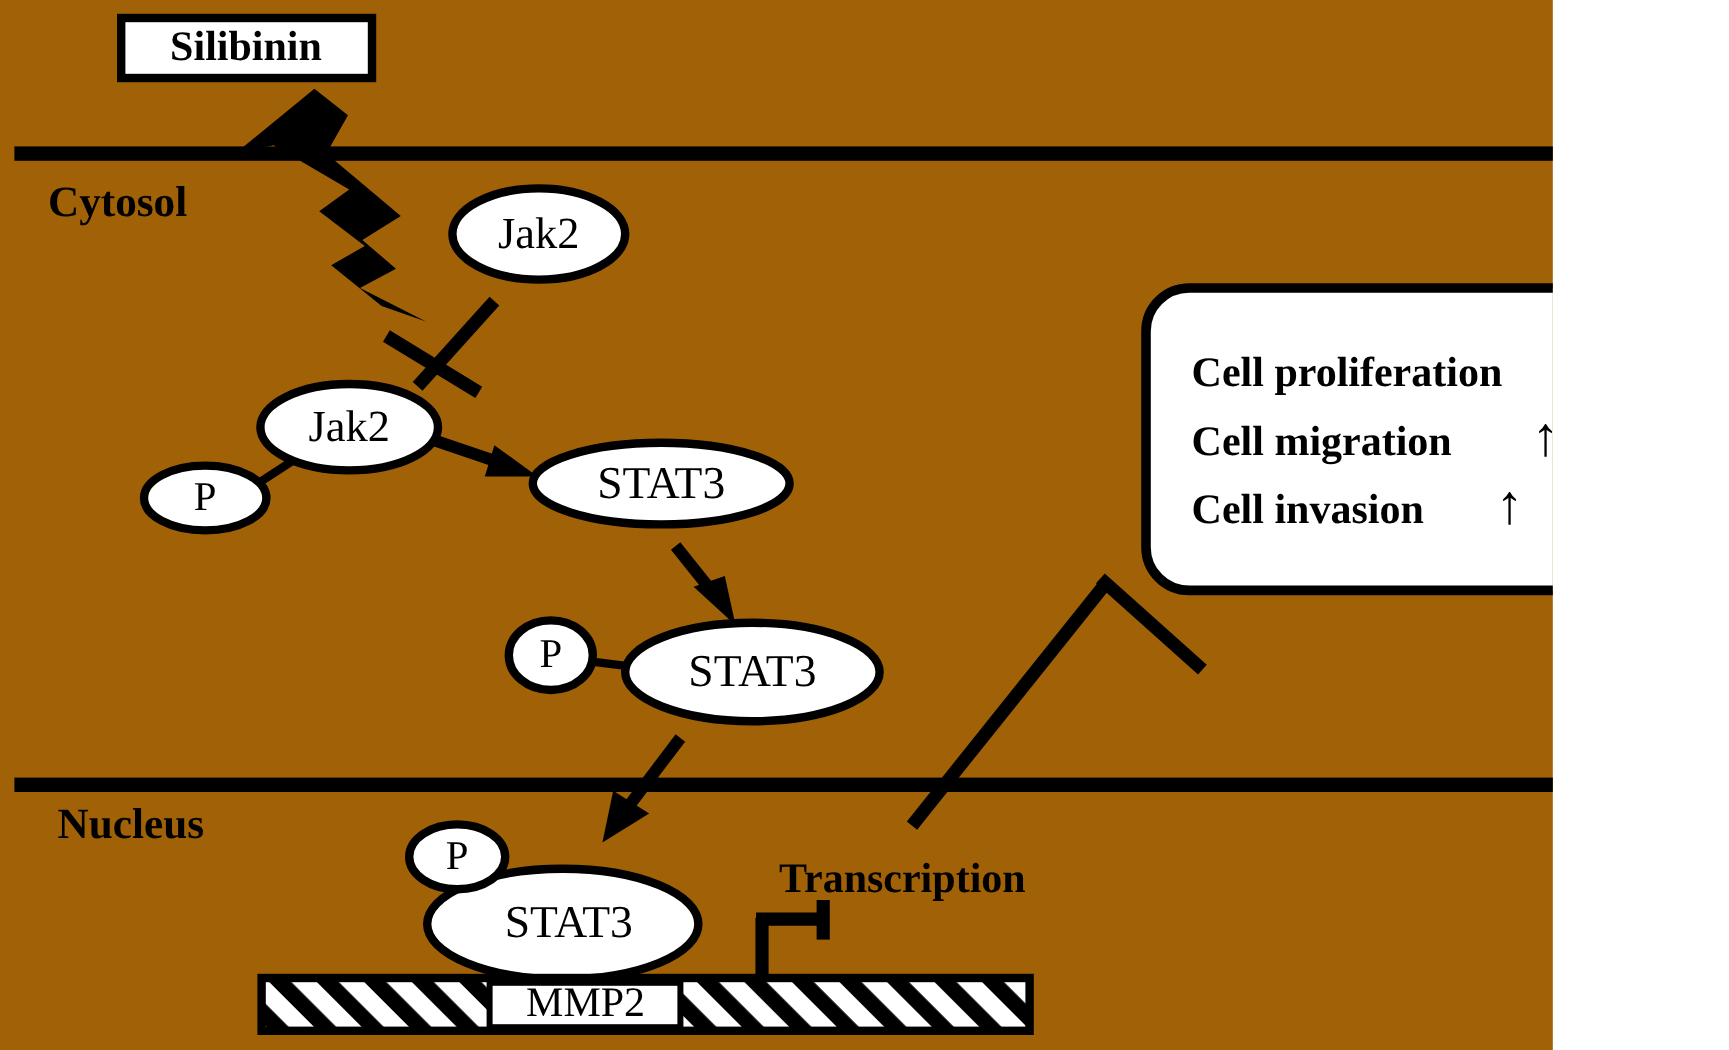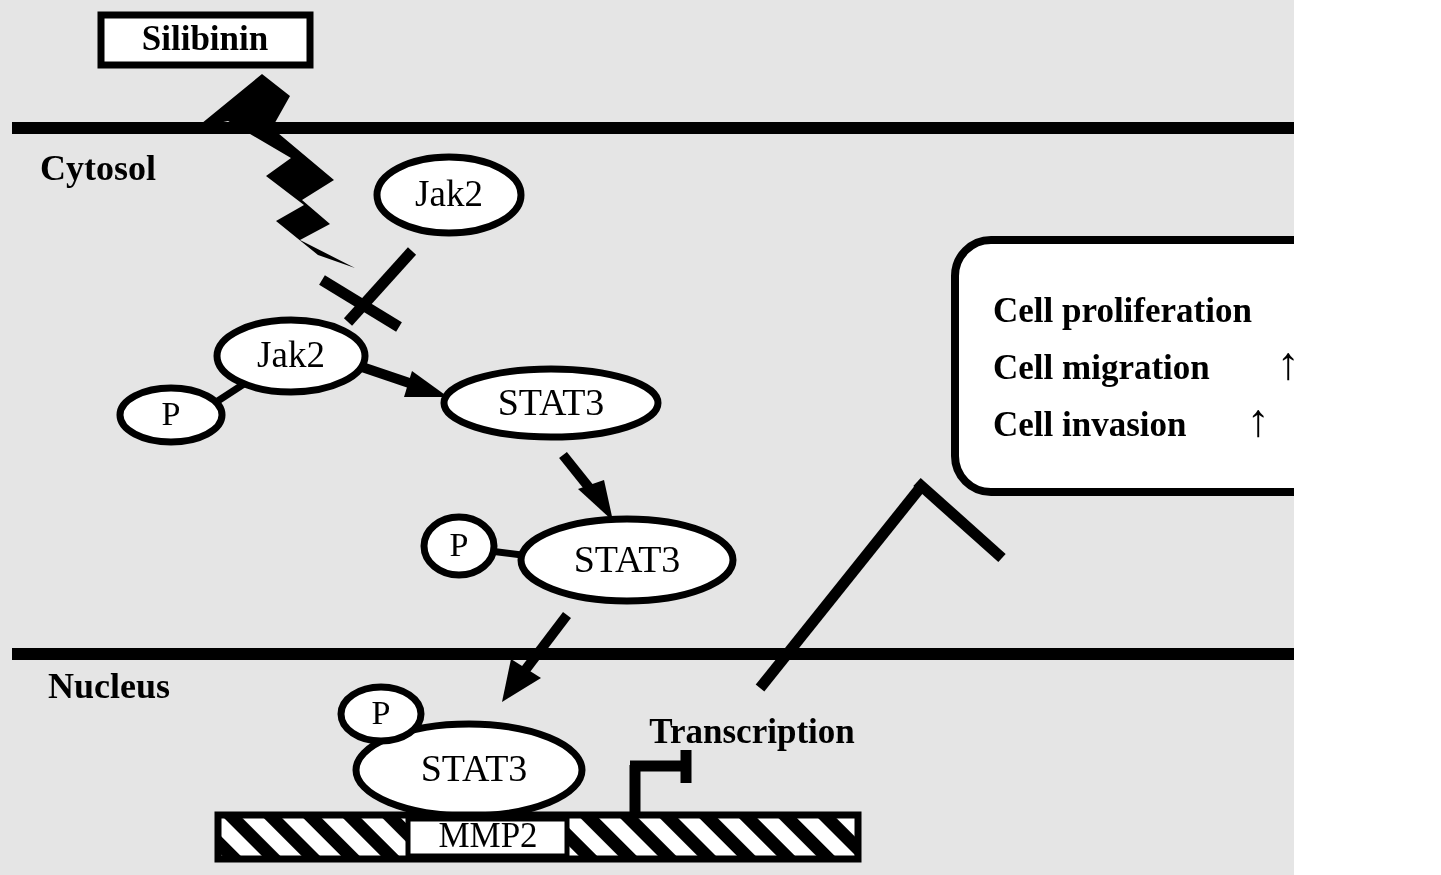--- a/index.html
+++ b/index.html
@@ -9,21 +9,21 @@
     background: #ffffff;
   }
   body {
     font-family: "Liberation Serif", "DejaVu Serif", serif;
     -webkit-font-smoothing: antialiased;
   }
   #canvas {
     position: relative;
     width: 1294px;
     height: 875px;
-    background: #e5e5e5;
+    background: #a16207;
     overflow: hidden;
   }
   #diagram-svg {
     position: absolute;
     left: 0;
     top: 0;
     width: 1441px;
     height: 875px;
   }
   .node-label {

